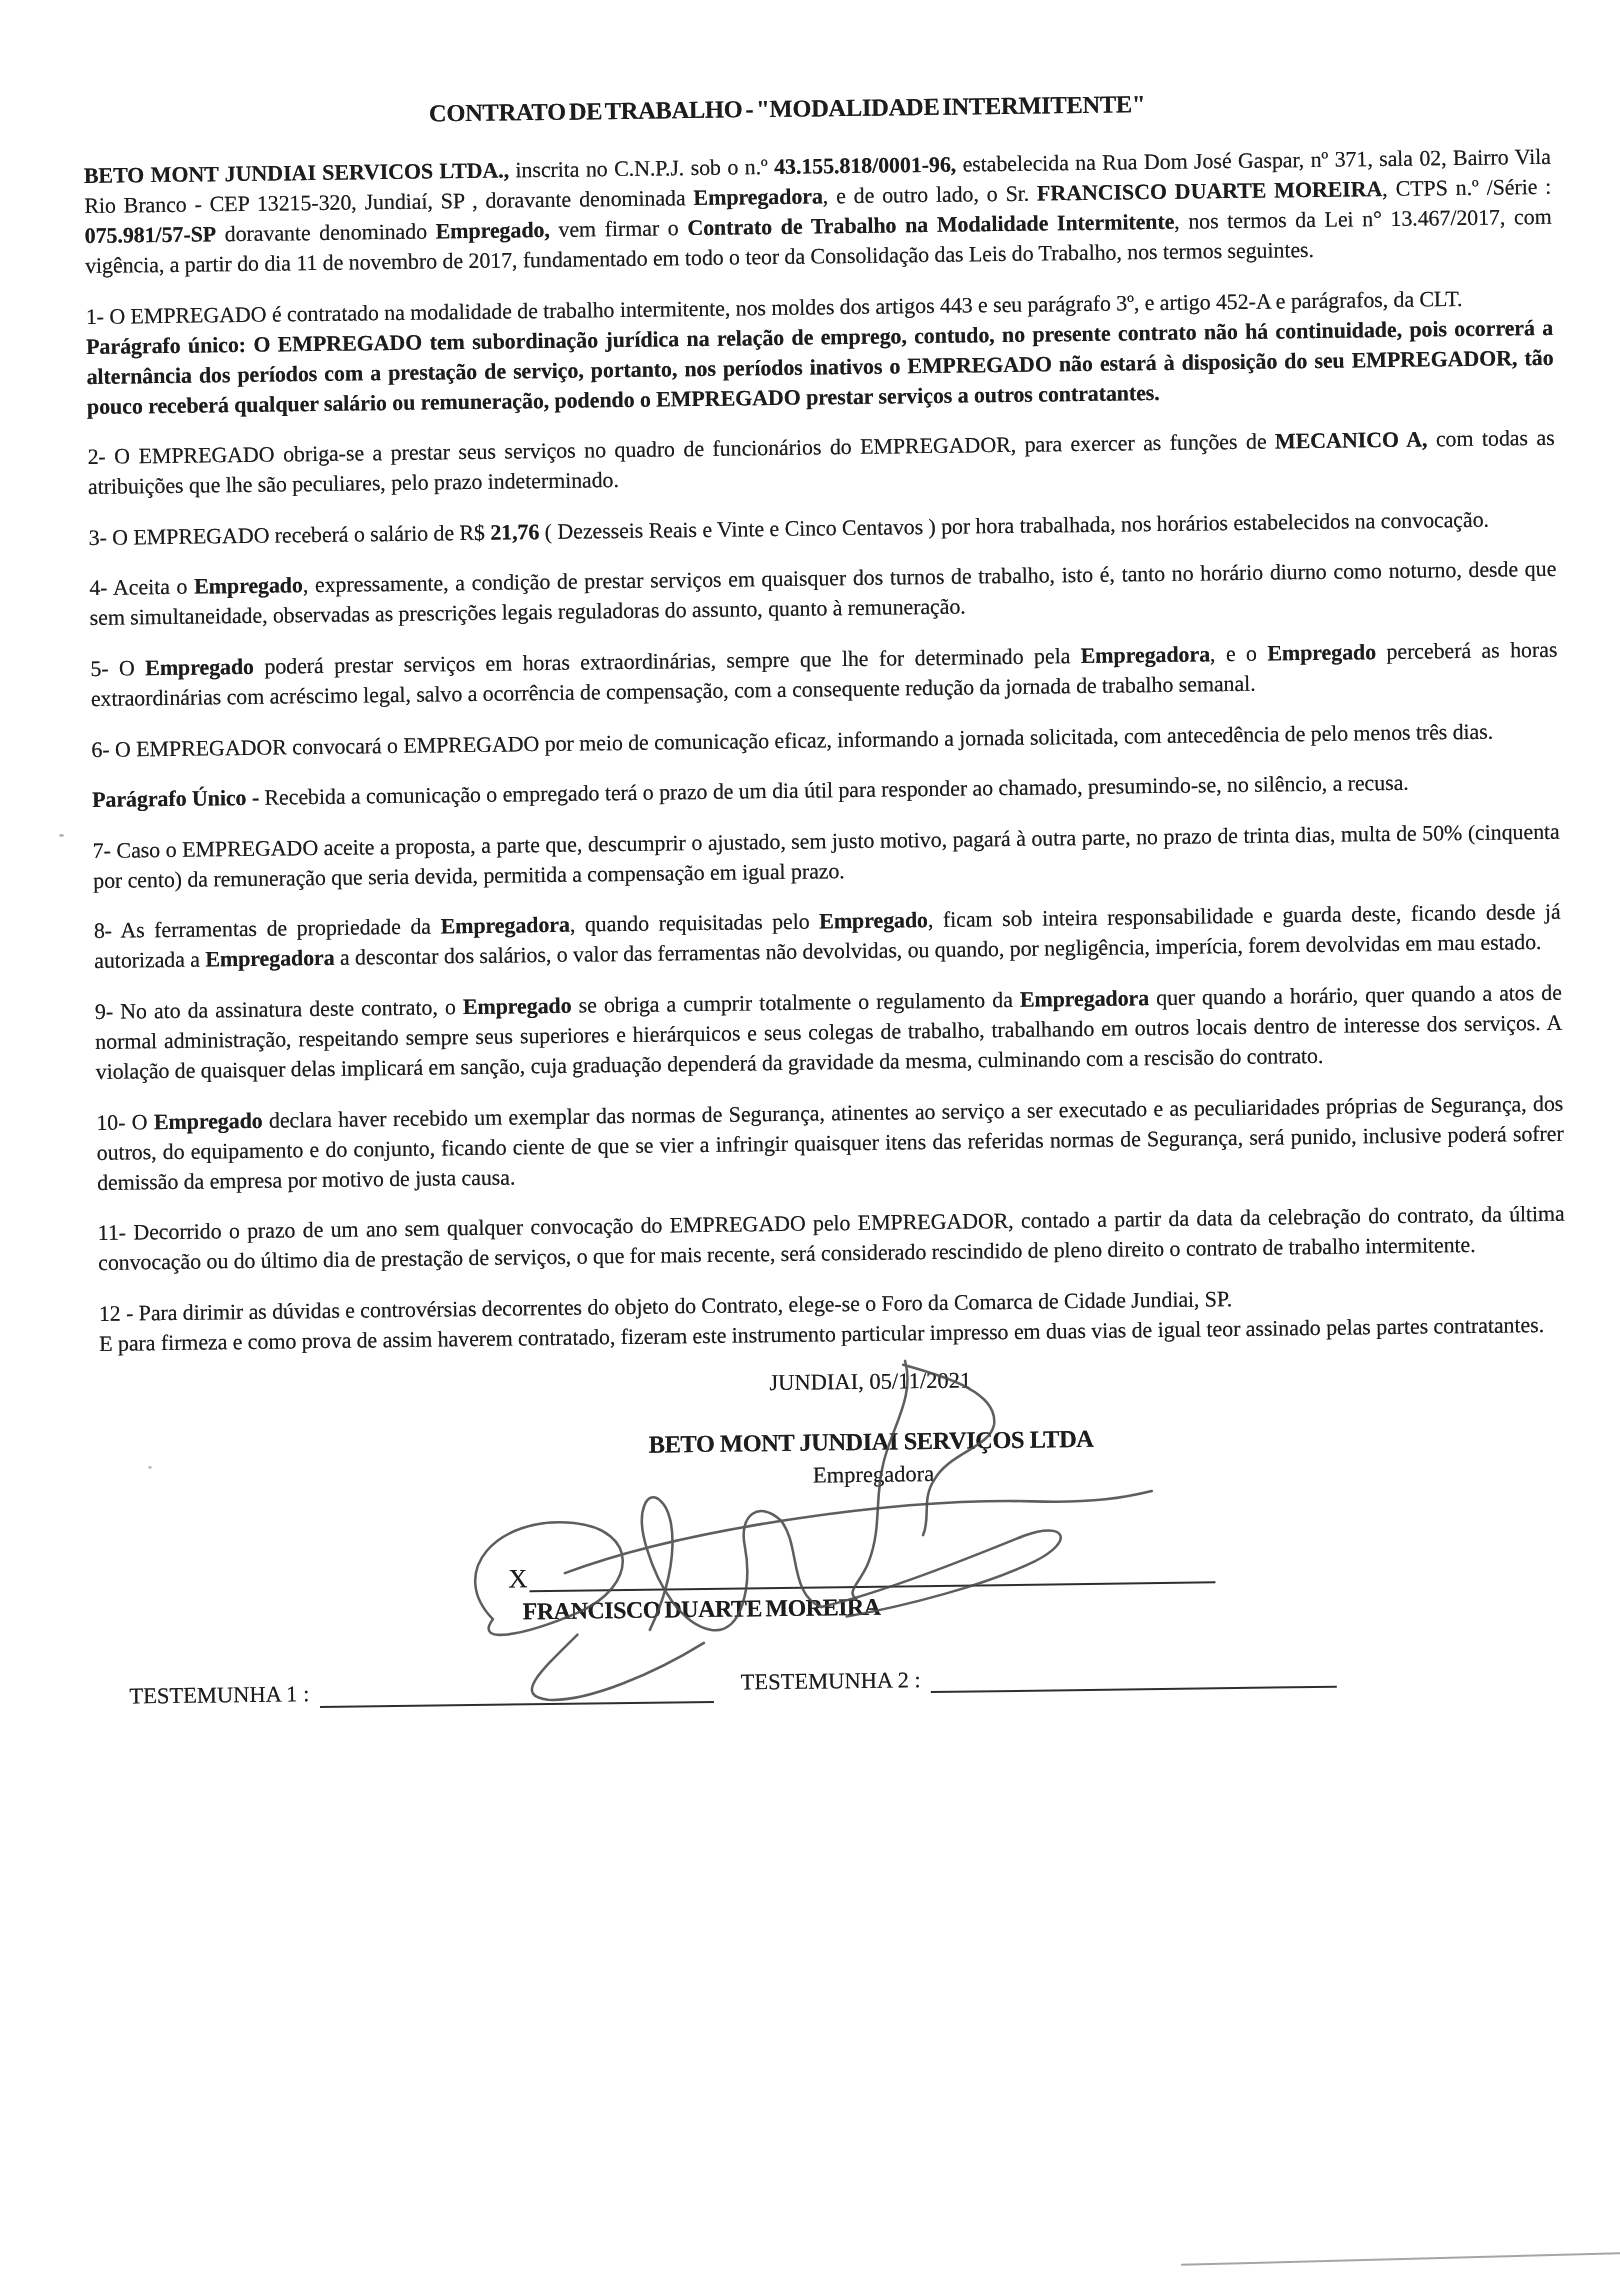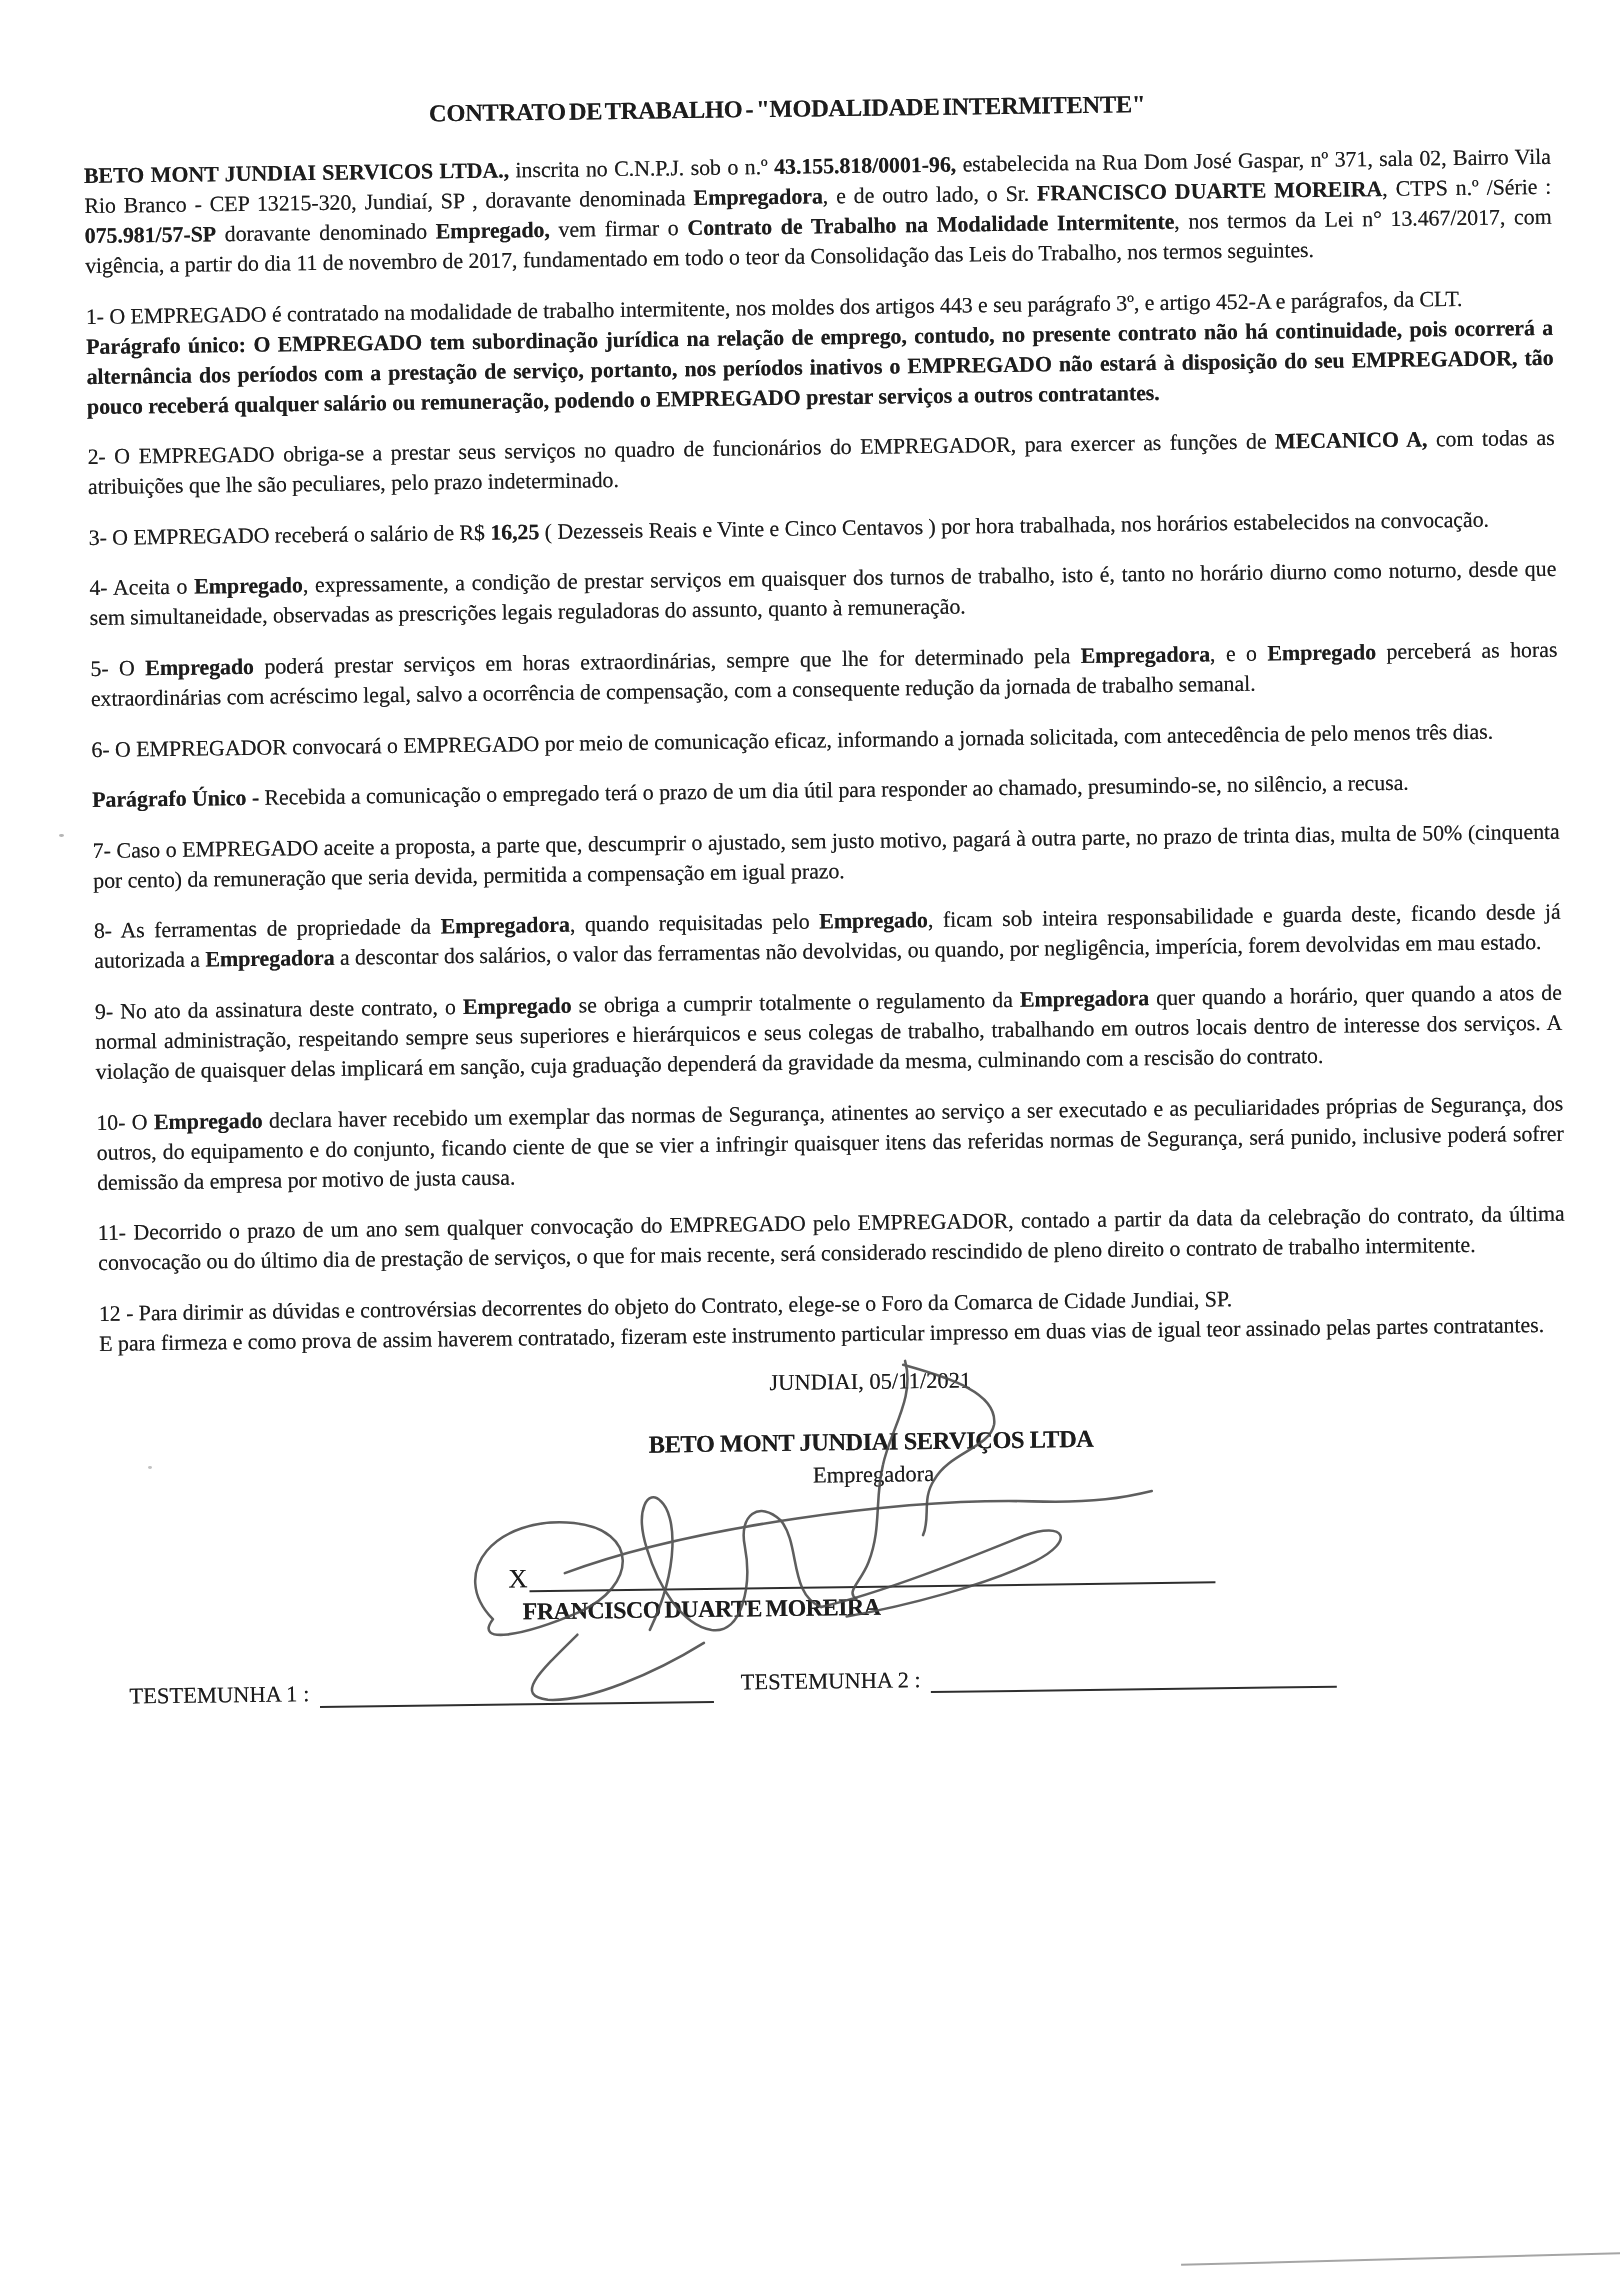--- a/index.html
+++ b/index.html
@@ -80,21 +80,21 @@
 <body>
 
 <div class="sheet">
 
   <div class="doc-title">CONTRATO DE TRABALHO - "MODALIDADE INTERMITENTE"</div>
 
   <p class="clause"><span class="b">BETO MONT JUNDIAI SERVICOS LTDA.,</span><span> inscrita no C.N.P.J. sob o n.º </span><span class="b">43.155.818/0001-96,</span><span> estabelecida na Rua Dom José Gaspar, nº 371, sala 02, Bairro Vila Rio Branco - CEP 13215-320, Jundiaí, SP , doravante denominada </span><span class="b">Empregadora</span><span>, e de outro lado, o Sr. </span><span class="b">FRANCISCO DUARTE MOREIRA</span><span>, CTPS n.º /Série : </span><span class="b">075.981/57-SP</span><span> doravante denominado </span><span class="b">Empregado,</span><span> vem firmar o </span><span class="b">Contrato de Trabalho na Modalidade Intermitente</span><span>, nos termos da Lei n° 13.467/2017, com vigência, a partir do dia 11 de novembro de 2017, fundamentado em todo o teor da Consolidação das Leis do Trabalho, nos termos seguintes.</span></p>
   <p class="clause m0"><span>1- O EMPREGADO é contratado na modalidade de trabalho intermitente, nos moldes dos artigos 443 e seu parágrafo 3º, e artigo 452-A e parágrafos, da CLT.</span></p>
   <p class="clause"><span class="b">Parágrafo único: O EMPREGADO tem subordinação jurídica na relação de emprego, contudo, no presente contrato não há continuidade, pois ocorrerá a alternância dos períodos com a prestação de serviço, portanto, nos períodos inativos o EMPREGADO não estará à disposição do seu EMPREGADOR, tão pouco receberá qualquer salário ou remuneração, podendo o EMPREGADO prestar serviços a outros contratantes.</span></p>
   <p class="clause"><span>2- O EMPREGADO obriga-se a prestar seus serviços no quadro de funcionários do EMPREGADOR, para exercer as funções de </span><span class="b">MECANICO A,</span><span> com todas as atribuições que lhe são peculiares, pelo prazo indeterminado.</span></p>
-  <p class="clause"><span>3- O EMPREGADO receberá o salário de R$ </span><span class="b">16,25</span><span> ( Dezesseis Reais  e Vinte e Cinco Centavos  ) por hora trabalhada, nos horários estabelecidos na convocação.</span></p>
+  <p class="clause"><span>3- O EMPREGADO receberá o salário de R$ </span><span class="b">21,76</span><span> ( Dezesseis Reais  e Vinte e Cinco Centavos  ) por hora trabalhada, nos horários estabelecidos na convocação.</span></p>
   <p class="clause"><span>4- Aceita o </span><span class="b">Empregado</span><span>, expressamente, a condição de prestar serviços em quaisquer dos turnos de trabalho, isto é, tanto no horário diurno como noturno, desde que sem simultaneidade, observadas as prescrições legais reguladoras do assunto, quanto à remuneração.</span></p>
   <p class="clause"><span>5- O </span><span class="b">Empregado</span><span> poderá prestar serviços em horas extraordinárias, sempre que lhe for determinado pela </span><span class="b">Empregadora</span><span>, e o </span><span class="b">Empregado</span><span> perceberá as horas extraordinárias com acréscimo legal, salvo a ocorrência de compensação, com a consequente redução da jornada de trabalho semanal.</span></p>
   <p class="clause"><span>6- O EMPREGADOR convocará o EMPREGADO por meio de comunicação eficaz, informando a jornada solicitada, com antecedência de pelo menos três dias.</span></p>
   <p class="clause"><span class="b">Parágrafo Único - </span><span>Recebida a comunicação o empregado terá o prazo de um dia útil para responder ao chamado, presumindo-se, no silêncio, a recusa.</span></p>
   <p class="clause"><span>7- Caso o EMPREGADO aceite a proposta, a parte que, descumprir o ajustado,  sem justo motivo, pagará à outra parte, no prazo de trinta dias, multa de 50% (cinquenta por cento) da remuneração que seria devida, permitida a compensação em igual prazo.</span></p>
   <p class="clause"><span>8- As ferramentas de propriedade da </span><span class="b">Empregadora</span><span>, quando requisitadas pelo </span><span class="b">Empregado</span><span>, ficam sob inteira responsabilidade e guarda deste, ficando desde já autorizada a </span><span class="b">Empregadora</span><span> a descontar dos salários, o valor das ferramentas não devolvidas, ou quando, por negligência, imperícia, forem devolvidas em mau estado.</span></p>
   <p class="clause"><span>9- No ato da assinatura deste contrato, o </span><span class="b">Empregado</span><span> se obriga a cumprir totalmente o regulamento da </span><span class="b">Empregadora</span><span> quer quando a horário, quer quando a atos de normal administração, respeitando sempre seus superiores e hierárquicos e seus colegas de trabalho, trabalhando em outros locais dentro de interesse dos serviços. A violação de quaisquer delas implicará em sanção, cuja graduação dependerá da gravidade da mesma, culminando com a rescisão do contrato.</span></p>
   <p class="clause"><span>10- O </span><span class="b">Empregado</span><span> declara haver recebido um exemplar das normas de Segurança, atinentes ao serviço a ser executado e as peculiaridades próprias de Segurança, dos outros, do equipamento e do conjunto, ficando ciente de que se vier a infringir quaisquer itens das referidas normas de Segurança, será punido, inclusive poderá sofrer demissão da empresa por motivo de justa causa.</span></p>
   <p class="clause"><span>11- Decorrido o prazo de um ano sem qualquer convocação do EMPREGADO pelo EMPREGADOR, contado a partir da data da celebração do contrato, da última convocação ou do último dia de prestação de serviços, o que for mais recente, será considerado rescindido de pleno direito o contrato de trabalho intermitente.</span></p>
   <p class="clause m0"><span>12 - Para dirimir as dúvidas e controvérsias decorrentes do objeto do Contrato, elege-se o Foro da Comarca de Cidade Jundiai, SP.</span></p>

